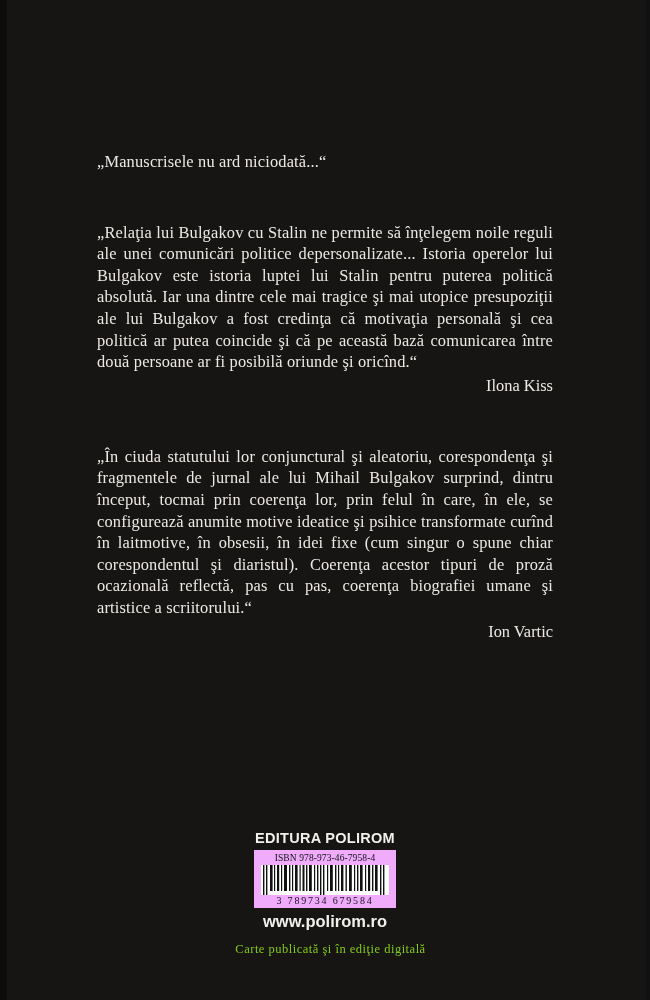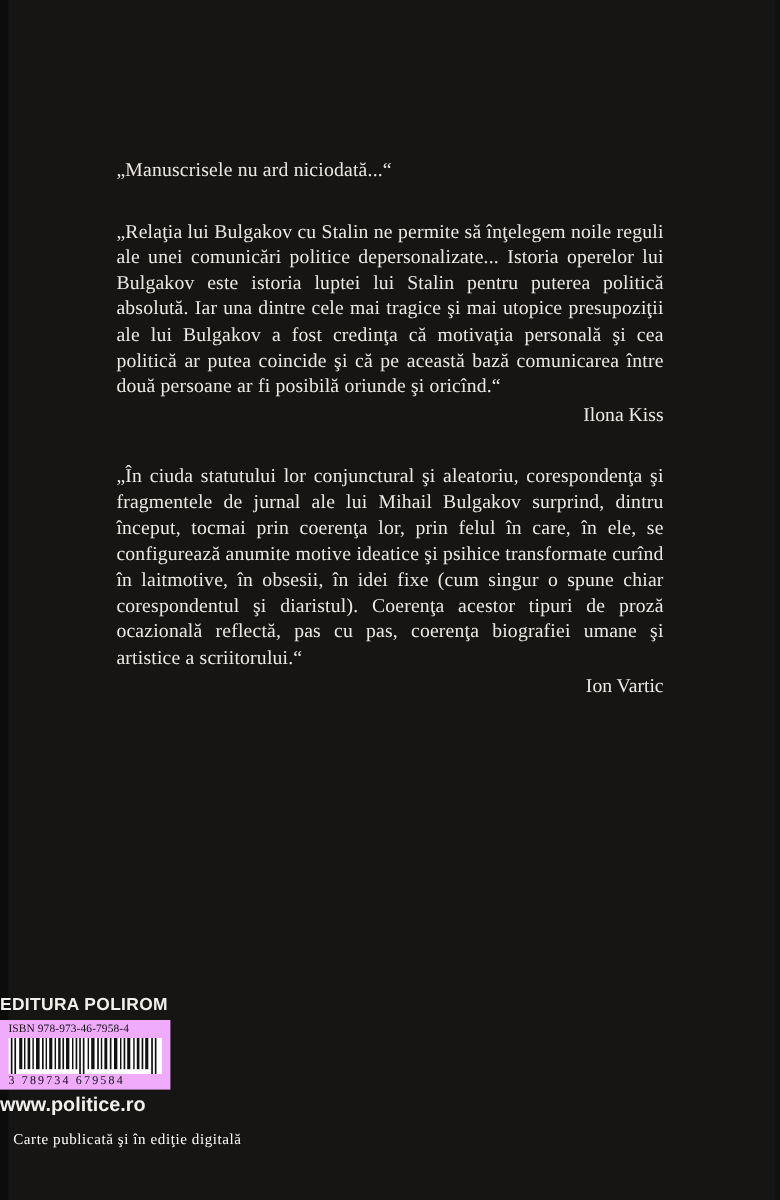--- a/index.html
+++ b/index.html
@@ -31,21 +31,21 @@
     background: #121111;
   }
 
   .content {
     position: absolute;
     left: 97px;
     top: 131px;
     width: 456px;
   }
 
-  .quote-block { margin-bottom: 18px; }
+  .quote-block { margin-bottom: 18px; margin-top: 20px; }
 
   .quote-text {
     color: #ece9e4;
     font-size: 16.4px;
     line-height: 21.6px;
     text-align: justify;
     text-justify: inter-word;
     margin: 0;
     letter-spacing: 0.01em;
   }
@@ -61,20 +61,21 @@
   }
 
   .gap-small { height: 11px; }
 
   
   .footer {
     position: absolute;
     left: 0;
     top: 830px;
     width: 650px;
+    text-align: center;
   }
   .publisher {
     font-family: "Liberation Sans", "DejaVu Sans", sans-serif;
     font-weight: bold;
     font-size: 14.5px;
     letter-spacing: 0.02em;
     color: #f2f0ec;
     margin: 0 0 4px 0;
   }
   .barcode-box {
@@ -110,21 +111,21 @@
     font-family: "Liberation Sans", "DejaVu Sans", sans-serif;
     font-weight: bold;
     font-size: 16.5px;
     color: #f2f0ec;
     margin: 4px 0 0 0;
     letter-spacing: 0;
   }
   .digital-note {
     font-family: "Liberation Serif", "DejaVu Serif", serif;
     font-size: 12.5px;
-    color: #ffffff;
+    color: #84cc16;
     margin: 11px 0 0 11px;
     letter-spacing: 0.04em;
   }
 </style>
 </head>
 <body>
 
 <div class="cover">
 
   <div class="edge-left"></div>
@@ -195,19 +196,19 @@
           <rect x="111" y="0" width="1.4" height="26"></rect>
           <rect x="114" y="0" width="2.6" height="26"></rect>
           <rect x="119" y="0" width="1.4" height="30"></rect>
           <rect x="122" y="0" width="1.4" height="30"></rect>
         </g>
       </svg>
 
       <div class="barcode-digits">3 789734 679584</div>
     </div>
 
-    <p class="website">www.politice.ro</p>
+    <p class="website">www.polirom.ro</p>
 
     <p class="digital-note">Carte publicată şi în ediţie digitală</p>
 
   </div>
 
 </div>
 
 </body></html>

